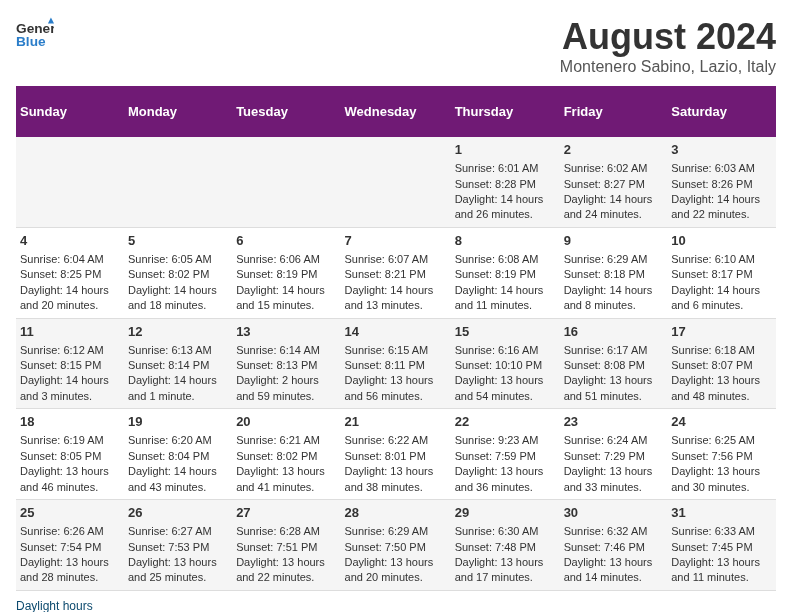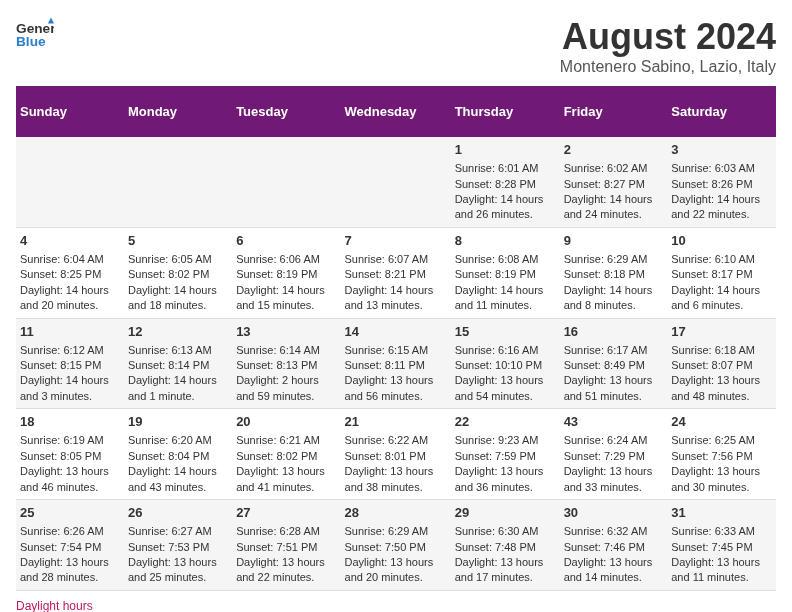--- a/index.html
+++ b/index.html
@@ -69,21 +69,21 @@
     }
     td .day-num {
       font-size: 13px;
       font-weight: bold;
       display: block;
       margin-bottom: 2px;
     }
     .footer {
       margin-top: 8px;
       font-size: 12px;
-      color: #be185d;
+      color: #0c4a6e;
       text-align: left;
     }
   </style>
 </head>
 <body>
 
 <div class="header">
   <div class="logo-wrapper">
     <svg class="logo-icon" viewBox="0 0 50 50" xmlns="http://www.w3.org/2000/svg">
       <text x="0" y="22" font-size="18" font-weight="bold" fill="#333">General</text>
@@ -127,30 +127,30 @@
         <td><span class="day-num">8</span><span>Sunrise: 6:08 AM</span><br><span>Sunset: 8:19 PM</span><br><span>Daylight: 14 hours and 11 minutes.</span><br></td>
         <td><span class="day-num">9</span><span>Sunrise: 6:29 AM</span><br><span>Sunset: 8:18 PM</span><br><span>Daylight: 14 hours and 8 minutes.</span><br></td>
         <td><span class="day-num">10</span><span>Sunrise: 6:10 AM</span><br><span>Sunset: 8:17 PM</span><br><span>Daylight: 14 hours and 6 minutes.</span><br></td>
       </tr>
       <tr>
         <td><span class="day-num">11</span><span>Sunrise: 6:12 AM</span><br><span>Sunset: 8:15 PM</span><br><span>Daylight: 14 hours and 3 minutes.</span><br></td>
         <td><span class="day-num">12</span><span>Sunrise: 6:13 AM</span><br><span>Sunset: 8:14 PM</span><br><span>Daylight: 14 hours and 1 minute.</span><br></td>
         <td><span class="day-num">13</span><span>Sunrise: 6:14 AM</span><br><span>Sunset: 8:13 PM</span><br><span>Daylight: 2 hours and 59 minutes.</span><br></td>
         <td><span class="day-num">14</span><span>Sunrise: 6:15 AM</span><br><span>Sunset: 8:11 PM</span><br><span>Daylight: 13 hours and 56 minutes.</span><br></td>
         <td><span class="day-num">15</span><span>Sunrise: 6:16 AM</span><br><span>Sunset: 10:10 PM</span><br><span>Daylight: 13 hours and 54 minutes.</span><br></td>
-        <td><span class="day-num">16</span><span>Sunrise: 6:17 AM</span><br><span>Sunset: 8:49 PM</span><br><span>Daylight: 13 hours and 51 minutes.</span><br></td>
+        <td><span class="day-num">16</span><span>Sunrise: 6:17 AM</span><br><span>Sunset: 8:08 PM</span><br><span>Daylight: 13 hours and 51 minutes.</span><br></td>
         <td><span class="day-num">17</span><span>Sunrise: 6:18 AM</span><br><span>Sunset: 8:07 PM</span><br><span>Daylight: 13 hours and 48 minutes.</span><br></td>
       </tr>
       <tr>
         <td><span class="day-num">18</span><span>Sunrise: 6:19 AM</span><br><span>Sunset: 8:05 PM</span><br><span>Daylight: 13 hours and 46 minutes.</span><br></td>
         <td><span class="day-num">19</span><span>Sunrise: 6:20 AM</span><br><span>Sunset: 8:04 PM</span><br><span>Daylight: 14 hours and 43 minutes.</span><br></td>
         <td><span class="day-num">20</span><span>Sunrise: 6:21 AM</span><br><span>Sunset: 8:02 PM</span><br><span>Daylight: 13 hours and 41 minutes.</span><br></td>
         <td><span class="day-num">21</span><span>Sunrise: 6:22 AM</span><br><span>Sunset: 8:01 PM</span><br><span>Daylight: 13 hours and 38 minutes.</span><br></td>
         <td><span class="day-num">22</span><span>Sunrise: 9:23 AM</span><br><span>Sunset: 7:59 PM</span><br><span>Daylight: 13 hours and 36 minutes.</span><br></td>
-        <td><span class="day-num">43</span><span>Sunrise: 6:24 AM</span><br><span>Sunset: 7:29 PM</span><br><span>Daylight: 13 hours and 33 minutes.</span><br></td>
+        <td><span class="day-num">23</span><span>Sunrise: 6:24 AM</span><br><span>Sunset: 7:29 PM</span><br><span>Daylight: 13 hours and 33 minutes.</span><br></td>
         <td><span class="day-num">24</span><span>Sunrise: 6:25 AM</span><br><span>Sunset: 7:56 PM</span><br><span>Daylight: 13 hours and 30 minutes.</span><br></td>
       </tr>
       <tr>
         <td><span class="day-num">25</span><span>Sunrise: 6:26 AM</span><br><span>Sunset: 7:54 PM</span><br><span>Daylight: 13 hours and 28 minutes.</span><br></td>
         <td><span class="day-num">26</span><span>Sunrise: 6:27 AM</span><br><span>Sunset: 7:53 PM</span><br><span>Daylight: 13 hours and 25 minutes.</span><br></td>
         <td><span class="day-num">27</span><span>Sunrise: 6:28 AM</span><br><span>Sunset: 7:51 PM</span><br><span>Daylight: 13 hours and 22 minutes.</span><br></td>
         <td><span class="day-num">28</span><span>Sunrise: 6:29 AM</span><br><span>Sunset: 7:50 PM</span><br><span>Daylight: 13 hours and 20 minutes.</span><br></td>
         <td><span class="day-num">29</span><span>Sunrise: 6:30 AM</span><br><span>Sunset: 7:48 PM</span><br><span>Daylight: 13 hours and 17 minutes.</span><br></td>
         <td><span class="day-num">30</span><span>Sunrise: 6:32 AM</span><br><span>Sunset: 7:46 PM</span><br><span>Daylight: 13 hours and 14 minutes.</span><br></td>
         <td><span class="day-num">31</span><span>Sunrise: 6:33 AM</span><br><span>Sunset: 7:45 PM</span><br><span>Daylight: 13 hours and 11 minutes.</span><br></td>

